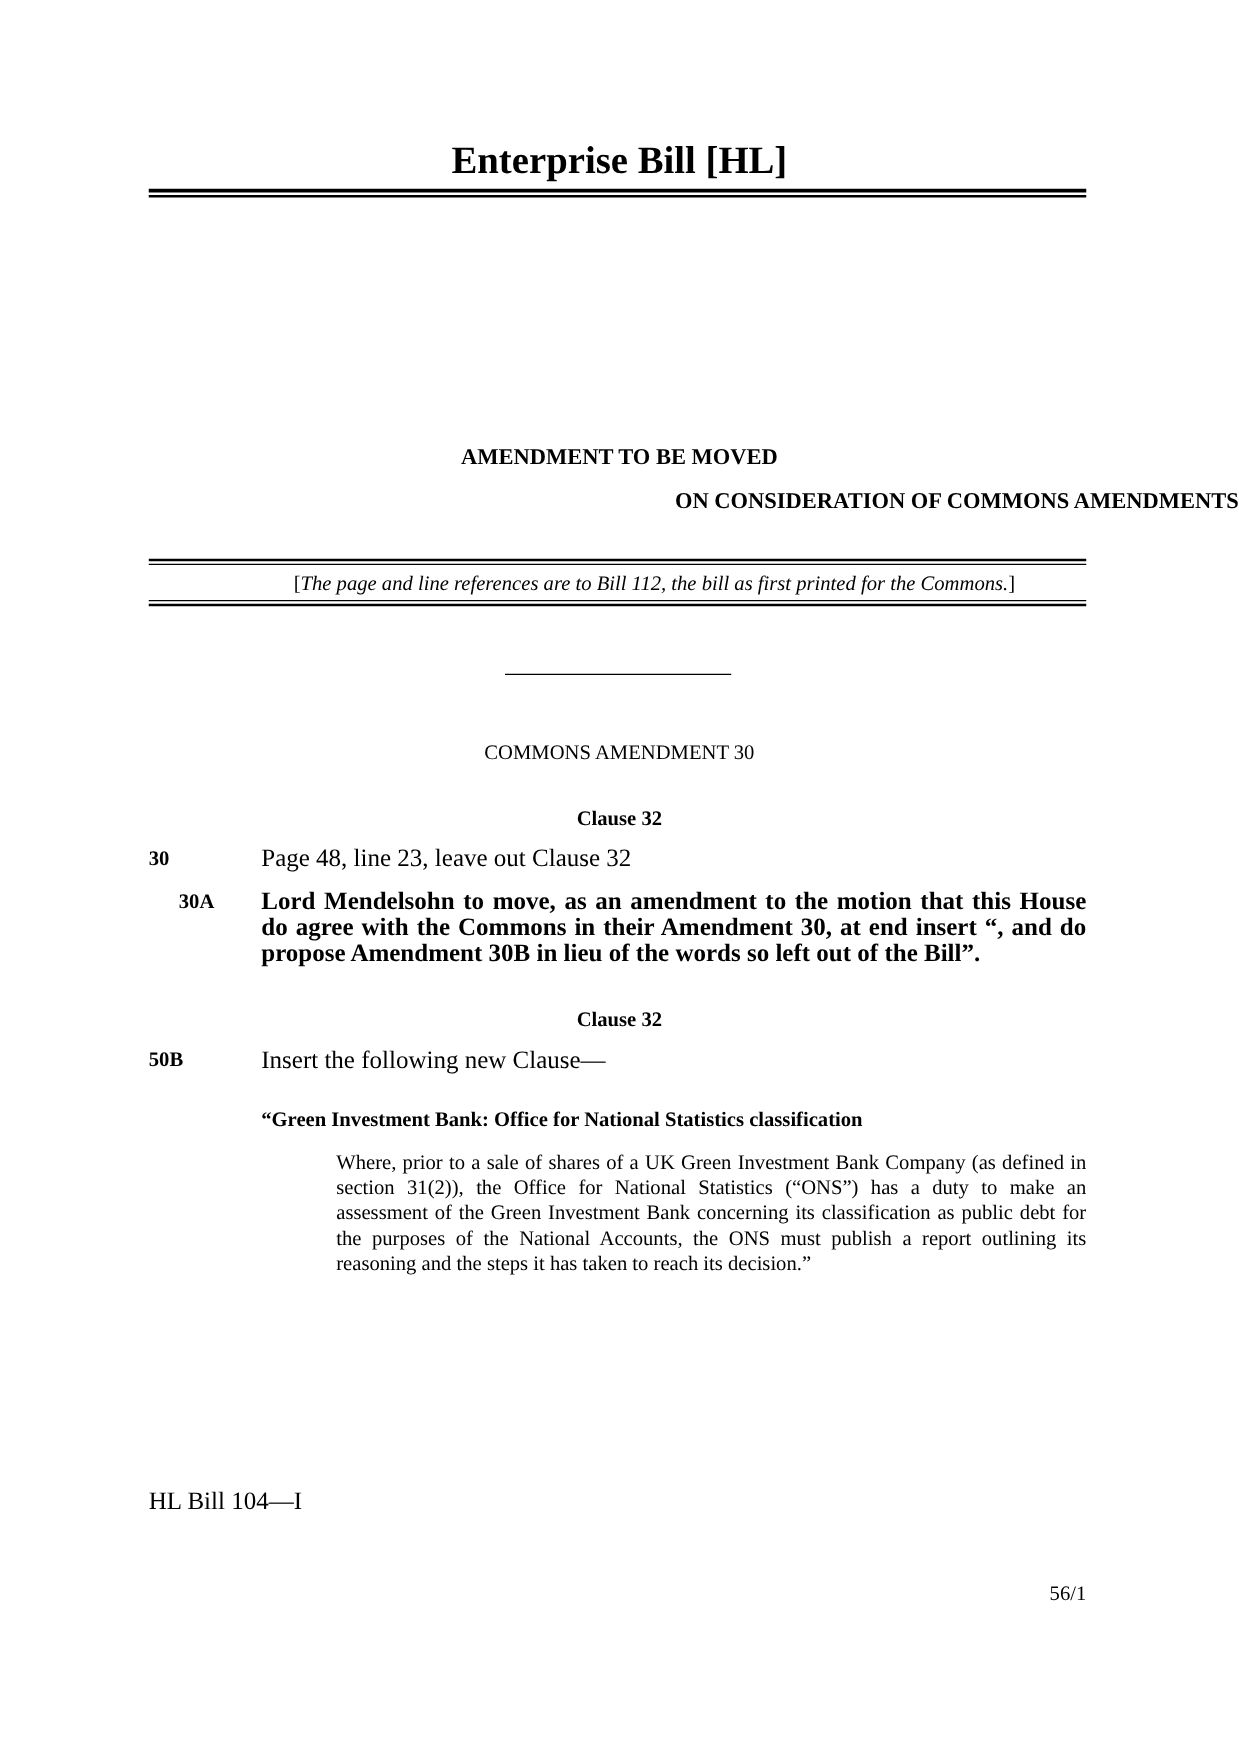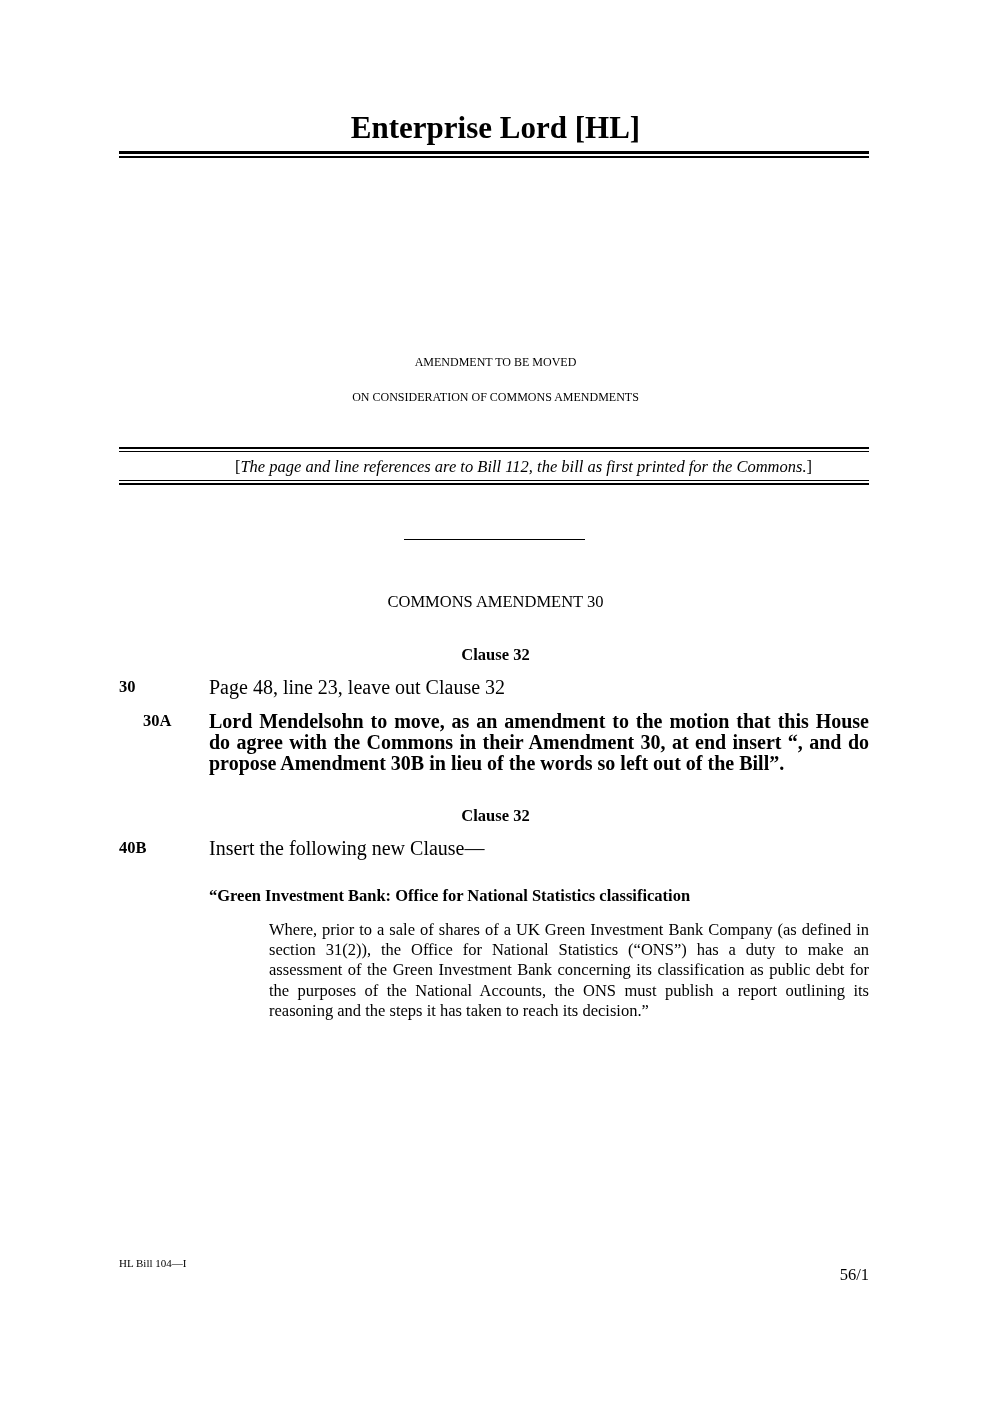--- a/index.html
+++ b/index.html
@@ -2,44 +2,44 @@
 <html><head>
 <meta charset="utf-8">
 <style>
   html, body { margin: 0; padding: 0; background: #ffffff; }
   body { width: 991px; height: 1403px; position: relative; overflow: hidden;
          font-family: "Liberation Serif", "DejaVu Serif", serif; color: #000; }
   .abs { position: absolute; }
   .title { left: 0; width: 991px; top: 110px; text-align: center; font-size: 31px; font-weight: bold; }
   .rule { left: 119px; width: 750px; background: #000; }
   .center { left: 0; width: 991px; text-align: center; }
-  .heading-upper { font-size: 12px; }
+  .heading-upper { font-size: 18px; font-weight: bold; }
   .note { font-size: 16.5px; margin-left: 28px; }
   .note i { font-style: italic; }
   .short-rule { left: 404px; width: 181px; height: 1px; background: #000; top: 539px; }
   .amend-head { top: 592px; font-size: 16.5px; }
   .clause { font-size: 16.5px; font-weight: bold; }
   .num { left: 119px; font-size: 16.5px; font-weight: bold; }
   .text { left: 209px; width: 660px; font-size: 20px; line-height: 21px; }
   .bold { font-weight: bold; }
   .justify { text-align: justify; }
   .clause-title { left: 209px; top: 886px; font-size: 16.5px; font-weight: bold; }
   .body-text { left: 269px; width: 600px; top: 920px; font-size: 16.5px; line-height: 20.2px; text-align: justify; font-family: Liberation Serif, serif; }
-  .footer-left { left: 119px; top: 1257px; font-size: 11px; }
+  .footer-left { left: 119px; top: 1190px; font-size: 20px; }
   .footer-right { right: 122px; top: 1265px; font-size: 16.5px; margin-left: 30px; }
 </style>
 </head>
 <body>
 
-<div class="abs title">Enterprise Lord [HL]</div>
+<div class="abs title">Enterprise Bill [HL]</div>
 <div class="abs rule" style="top:151px;height:3px;"></div>
 <div class="abs rule" style="top:156px;height:2px;"></div>
 
 <div class="abs center heading-upper" style="top:355px;">AMENDMENT TO BE MOVED</div>
-<div class="abs center heading-upper" style="top:390px;">ON CONSIDERATION OF COMMONS AMENDMENTS</div>
+<div class="abs center heading-upper" style="top:390px;text-align:right;">ON CONSIDERATION OF COMMONS AMENDMENTS</div>
 
 <div class="abs rule" style="top:447px;height:2px;"></div>
 <div class="abs rule" style="top:451px;height:1px;"></div>
 <div class="abs center note" style="top:457px;"><span>[</span><i>The page and line references are to Bill 112, the bill as first printed for the Commons.</i><span>]</span></div>
 <div class="abs rule" style="top:480px;height:1px;"></div>
 <div class="abs rule" style="top:483px;height:2px;"></div>
 
 <div class="abs short-rule"></div>
 
 <div class="abs center amend-head">COMMONS AMENDMENT 30</div>
@@ -47,20 +47,20 @@
 <div class="abs center clause" style="top:645px;">Clause 32</div>
 
 <div class="abs num" style="top:677px;">30</div>
 <div class="abs text" style="top:677px;">Page 48, line 23, leave out Clause 32</div>
 
 <div class="abs num" style="top:711px;margin-left:24px;">30A</div>
 <div class="abs text bold justify" style="top:711px;">Lord Mendelsohn to move, as an amendment to the motion that this House do agree with the Commons in their Amendment 30, at end insert “, and do propose Amendment 30B in lieu of the words so left out of the Bill”.</div>
 
 <div class="abs center clause" style="top:806px;">Clause 32</div>
 
-<div class="abs num" style="top:838px;">40B</div>
+<div class="abs num" style="top:838px;">50B</div>
 <div class="abs text" style="top:838px;">Insert the following new Clause—</div>
 
 <div class="abs clause-title">“Green Investment Bank: Office for National Statistics classification</div>
 <div class="abs body-text">Where, prior to a sale of shares of a UK Green Investment Bank Company (as defined in section 31(2)), the Office for National Statistics (“ONS”) has a duty to make an assessment of the Green Investment Bank concerning its classification as public debt for the purposes of the National Accounts, the ONS must publish a report outlining its reasoning and the steps it has taken to reach its decision.”</div>
 
 <div class="abs footer-left">HL Bill 104—I</div>
 <div class="abs footer-right">56/1</div>
 
 </body></html>

